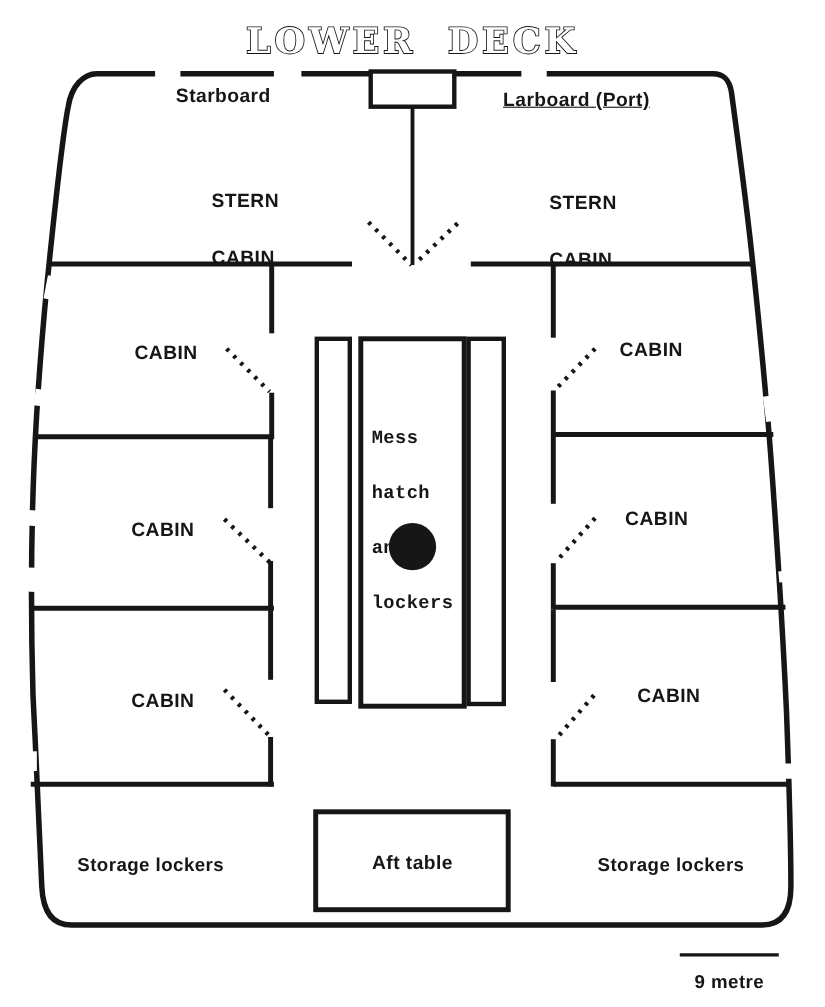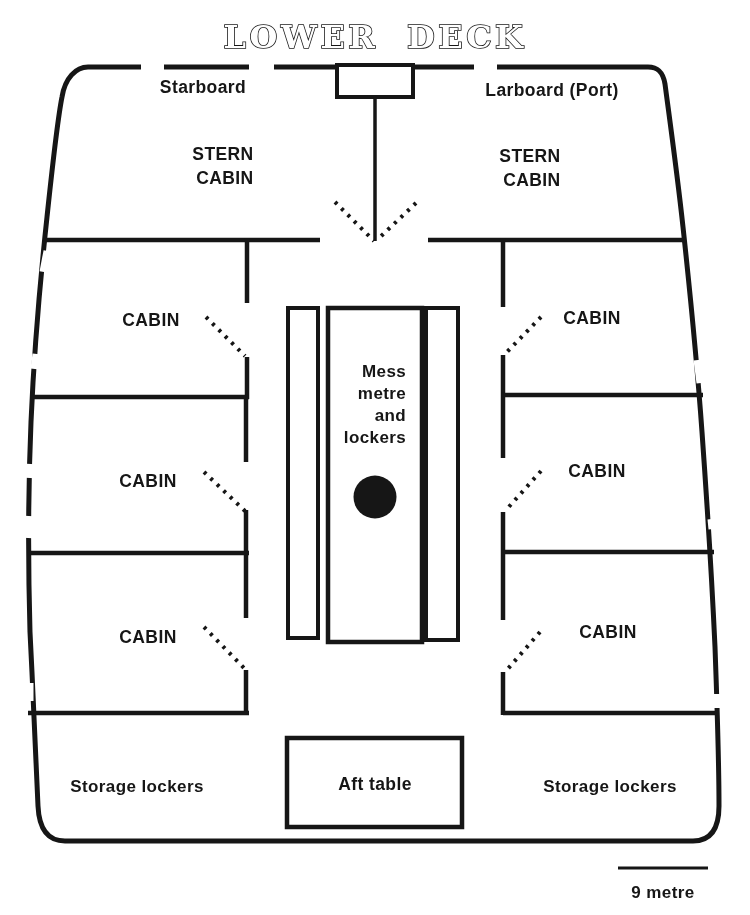--- a/index.html
+++ b/index.html
@@ -13,29 +13,29 @@
     background:var(--paper);
     font-family:"Liberation Sans",sans-serif;
     color:var(--ink);
     overflow:hidden;
   }
   #plan-svg{position:absolute;left:0;top:0;z-index:1;}
   .lbl{
     position:absolute;
     z-index:2;
     transform:translateX(-50%);
-    text-align:right;
+    text-align:left;
     font-weight:bold;
     font-size:17.5px;
     letter-spacing:.4px;
     white-space:nowrap;
     color:var(--ink);
   }
-  .lbl .line{display:block;line-height:24px;}
-  .mess .line{line-height:22px;font-size:17px;}
+  .lbl .line{display:block;line-height:24px;margin-top:28px;}
+  .mess .line{line-height:22px;font-size:17px;font-family:Liberation Mono, monospace;}
   .small{font-size:17px;}
 </style>
 </head>
 <body>
 
 <div id="deck-plan">
 
   <svg id="plan-svg" width="750" height="915" viewBox="0 0 750 915">
 
     <path d="M 88,67 L 648,67
@@ -114,41 +114,41 @@
     <circle cx="375" cy="497" r="21.5" fill="var(--ink)"></circle>
 
     <rect x="287" y="738" width="175" height="89" fill="#ffffff" stroke="var(--ink)" stroke-width="4.5"></rect>
 
     <path d="M618,868 H708" stroke="var(--ink)" stroke-width="3"></path>
 
     <text x="375" y="48" text-anchor="middle" font-family="DejaVu Serif, serif" font-size="32" font-weight="bold" letter-spacing="3.5" word-spacing="14" fill="#ffffff" stroke="var(--ink)" stroke-width="1.6" style="paint-order:stroke;">LOWER DECK</text>
   </svg>
 
   <div class="lbl" style="left:203px;top:77px;">Starboard</div>
-  <div class="lbl" style="left:552px;top:80px;">Larboard (Port)</div>
+  <div class="lbl" style="left:524px;top:80px;text-decoration:underline;">Larboard (Port)</div>
 
   <div class="lbl" style="left:223px;top:142px;">
     <span class="line">STERN</span>
     <span class="line">CABIN</span>
   </div>
   <div class="lbl" style="left:530px;top:144px;">
     <span class="line">STERN</span>
     <span class="line">CABIN</span>
   </div>
 
   <div class="lbl" style="left:151px;top:310px;">CABIN</div>
   <div class="lbl" style="left:148px;top:471px;">CABIN</div>
   <div class="lbl" style="left:148px;top:627px;">CABIN</div>
   <div class="lbl" style="left:592px;top:308px;">CABIN</div>
   <div class="lbl" style="left:597px;top:461px;">CABIN</div>
   <div class="lbl" style="left:608px;top:622px;">CABIN</div>
 
   <div class="lbl mess" style="left:375px;top:361px;">
     <span class="line">Mess</span>
-    <span class="line">metre</span>
+    <span class="line">hatch</span>
     <span class="line">and</span>
     <span class="line">lockers</span>
   </div>
 
   <div class="lbl small" style="left:137px;top:777px;">Storage lockers</div>
   <div class="lbl small" style="left:610px;top:777px;">Storage lockers</div>
 
   <div class="lbl" style="left:375px;top:774px;">Aft table</div>
 
   <div class="lbl small" style="left:663px;top:883px;">9 metre</div>

